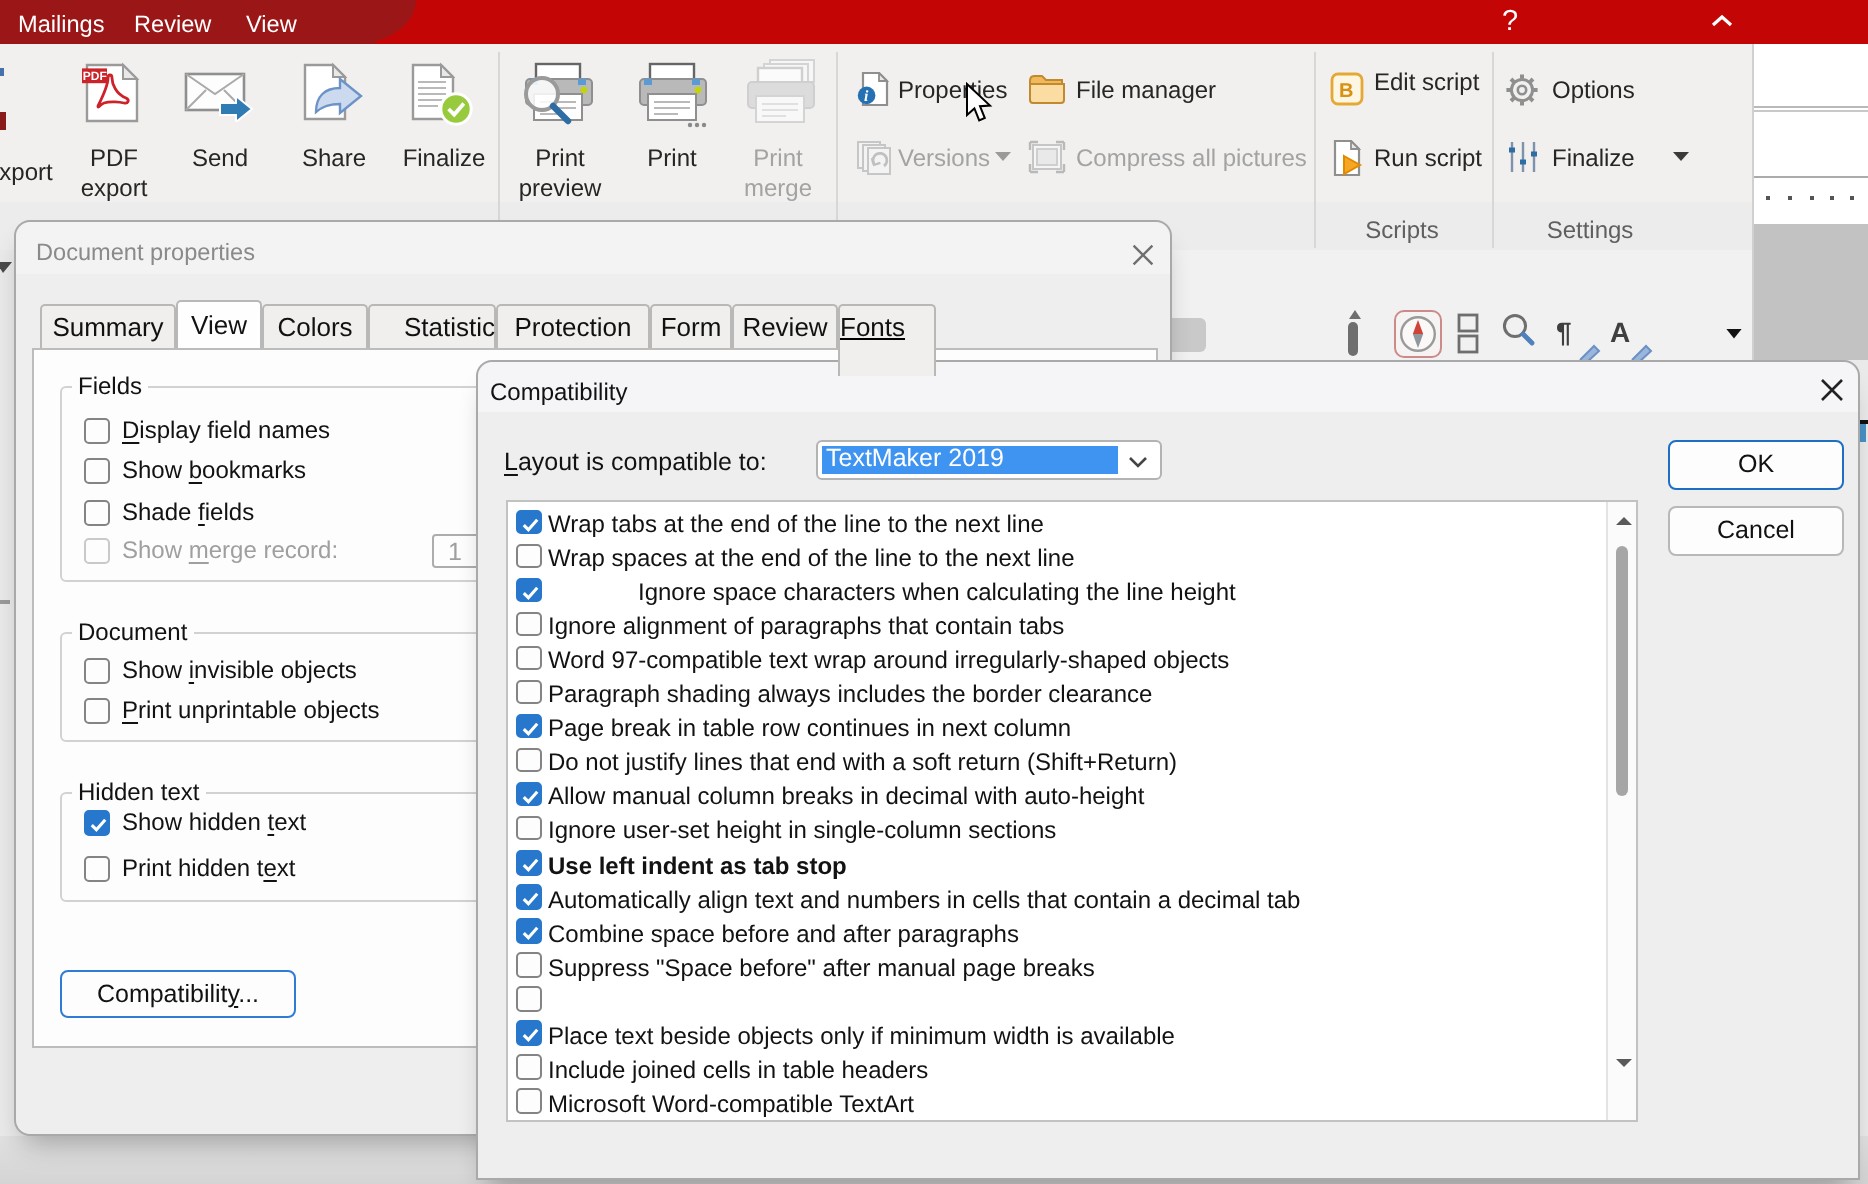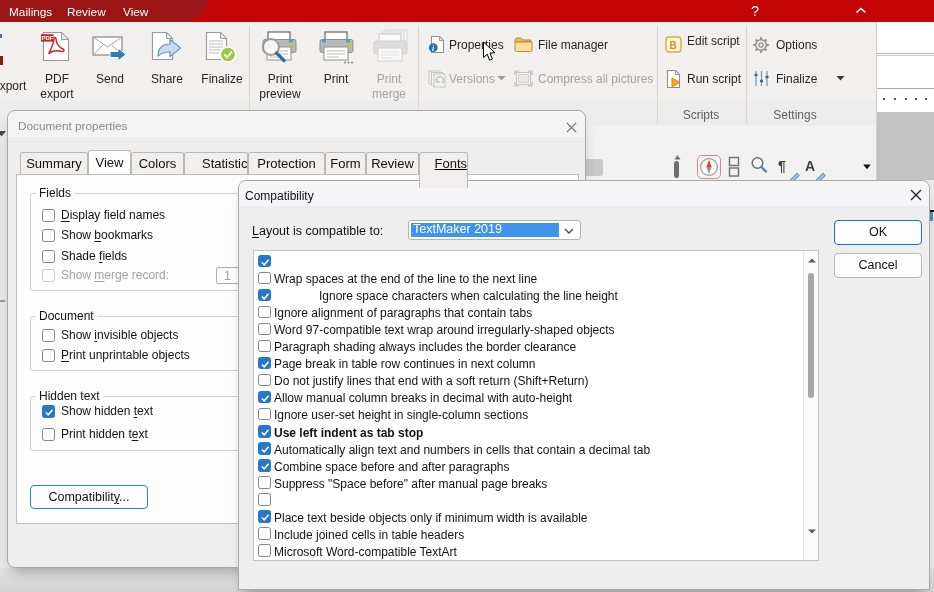--- a/index.html
+++ b/index.html
@@ -313,21 +313,21 @@
     </svg>
 
   <div id="tabs">
       <div style="position:absolute;left:12px;top:41px;width:68px;height:22px;background:#f0efee;border:1px solid #b9b8b8;border-bottom:none;border-radius:2.5px 2.5px 0 0;text-align:center;z-index:2;"><span style="font-size:13px;line-height:21px;color:#111;">Summary</span></div>
       <div style="position:absolute;left:80px;top:38.5px;width:43px;height:24.5px;background:#fefefe;border:1px solid #b9b8b8;border-bottom:none;border-radius:2.5px 2.5px 0 0;text-align:center;z-index:3;"><span style="font-size:13px;line-height:23px;color:#111;">View</span></div>
       <div style="position:absolute;left:123px;top:41px;width:53px;height:22px;background:#f0efee;border:1px solid #b9b8b8;border-bottom:none;border-radius:2.5px 2.5px 0 0;text-align:center;z-index:2;"><span style="font-size:13px;line-height:21px;color:#111;">Colors</span></div>
       <div style="position:absolute;left:176px;top:41px;width:64px;height:22px;background:#f0efee;border:1px solid #b9b8b8;border-bottom:none;border-radius:2.5px 2.5px 0 0;text-align:center;z-index:2;"><span style="font-size:13px;line-height:21px;color:#111;margin-left:17px;">Statistics</span></div>
       <div style="position:absolute;left:240px;top:41px;width:77px;height:22px;background:#f0efee;border:1px solid #b9b8b8;border-bottom:none;border-radius:2.5px 2.5px 0 0;text-align:center;z-index:2;"><span style="font-size:13px;line-height:21px;color:#111;">Protection</span></div>
       <div style="position:absolute;left:317px;top:41px;width:41px;height:22px;background:#f0efee;border:1px solid #b9b8b8;border-bottom:none;border-radius:2.5px 2.5px 0 0;text-align:center;z-index:2;"><span style="font-size:13px;line-height:21px;color:#111;">Form</span></div>
       <div style="position:absolute;left:358px;top:41px;width:53px;height:22px;background:#f0efee;border:1px solid #b9b8b8;border-bottom:none;border-radius:2.5px 2.5px 0 0;text-align:center;z-index:2;"><span style="font-size:13px;line-height:21px;color:#111;">Review</span></div>
-      <div style="position:absolute;left:411px;top:41px;width:49px;height:36px;background:#f0efee;border:1px solid #b9b8b8;border-bottom:none;border-radius:2.5px 2.5px 0 0;text-align:right;z-index:2;text-decoration:underline;"><span style="font-size:13px;line-height:21px;color:#111;">Fonts</span></div>
+      <div style="position:absolute;left:411px;top:41px;width:49px;height:36px;background:#f0efee;border:1px solid #b9b8b8;border-bottom:none;border-radius:2.5px 2.5px 0 0;text-align:left;z-index:2;text-decoration:underline;"><span style="font-size:13px;line-height:21px;color:#111;">Fonts</span></div>
     </div>
 
   <div style="position:absolute;left:8px;top:62.5px;width:563px;height:350px;background:#fdfdfd;border:1px solid #bdbcbc;"></div>
 
   <div class="groupbox" style="left:22px;top:82px;width:529px;height:98px;">
     <span class="grouplab">Fields</span>
   </div>
   <div class="checkbox" style="left:34px;top:98px;"></div>
   <span class="cblabel" style="left:53px;top:97px;"><u>D</u>isplay field names</span>
   <div class="checkbox" style="left:34px;top:118px;"></div>
@@ -388,20 +388,21 @@
   <div style="position:absolute;left:595px;top:72px;width:88px;height:25px;border:1px solid #b8b8b8;border-radius:4px;background:#fdfdfd;text-align:center;">
     <span style="font-size:12.5px;color:#111;line-height:23px;">Cancel</span>
   </div>
 
   <div id="listbox" style="position:absolute;left:14px;top:69px;width:566px;height:311px;background:#fff;border:1px solid #c2c2c2;">
       <div class="checkbox on" style="left:4px;top:3.5px;">
         <svg width="12.5" height="12.5" viewBox="0 0 13 13">
           <path d="M3 6.8 L5.4 9.2 L10 4" stroke="#fff" stroke-width="1.6" fill="none"></path>
         </svg>
       </div>
+      <span class="cblabel" style="left:20px;top:4px;">Wrap tabs at the end of the line to the next line</span>
       <div class="checkbox" style="left:4px;top:20.55px;"></div>
       <span class="cblabel" style="left:20px;top:21.05px;">Wrap spaces at the end of the line to the next line</span>
       <div class="checkbox on" style="left:4px;top:37.6px;">
         <svg width="12.5" height="12.5" viewBox="0 0 13 13">
           <path d="M3 6.8 L5.4 9.2 L10 4" stroke="#fff" stroke-width="1.6" fill="none"></path>
         </svg>
       </div>
       <span class="cblabel" style="left:38px;top:38.1px;margin-left:27px;">Ignore space characters when calculating the line height</span>
       <div class="checkbox" style="left:4px;top:54.650000000000006px;"></div>
       <span class="cblabel" style="left:20px;top:55.150000000000006px;">Ignore alignment of paragraphs that contain tabs</span>

